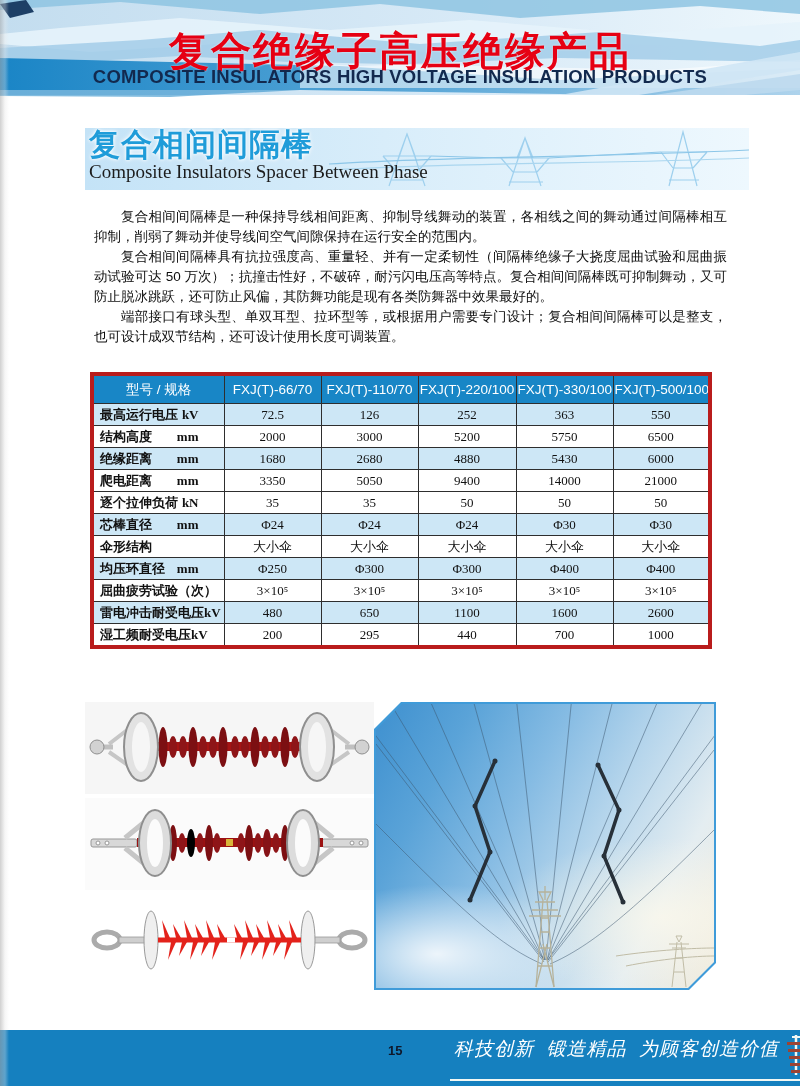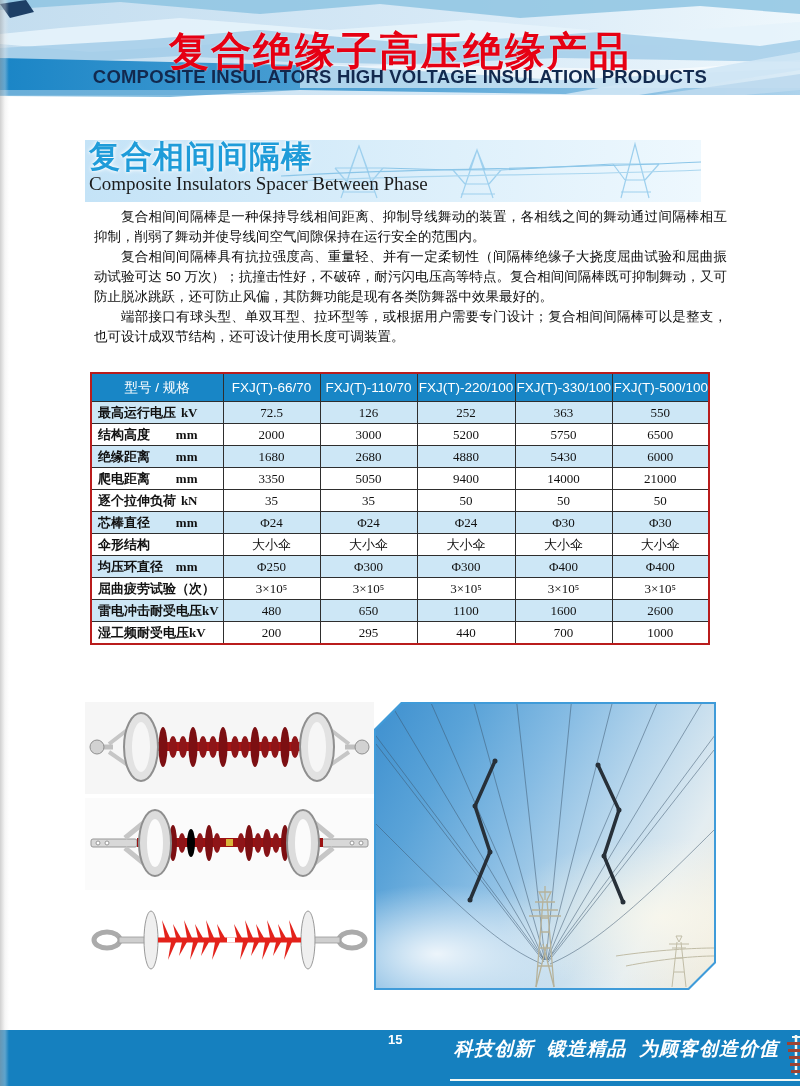--- a/index.html
+++ b/index.html
@@ -11,36 +11,36 @@
   
   .top-header{position:absolute;left:0;top:0;width:800px;height:112px;overflow:hidden;}
   .top-header svg{position:absolute;left:0;top:0;}
   .hdr-title-cn{position:absolute;left:0;top:24px;width:800px;text-align:center;
         font-size:40px;font-weight:bold;color:#e60013;letter-spacing:2px;z-index:3;
         text-shadow:0 0 2px rgba(255,255,255,.8);}
   .hdr-title-en{position:absolute;left:0;top:66px;width:800px;text-align:center;
         font-size:18.5px;font-weight:bold;color:#12294e;letter-spacing:.2px;z-index:3;}
 
   
-  .section-banner{position:absolute;left:85px;top:140px;width:616px;height:62px;
+  .section-banner{position:absolute;left:85px;top:128px;width:664px;height:62px;
         background:linear-gradient(90deg,#c4e3f7 0%,#d8edfa 45%,#eef8fe 100%);}
   .section-banner svg{position:absolute;right:0;top:0;}
   .sec-title-cn{position:absolute;left:4px;top:-4px;font-size:31px;font-weight:bold;color:#1f9cd9;
         letter-spacing:1px;text-shadow:0 0 3px #fff,0 0 5px #fff;}
   .sec-title-en{position:absolute;left:4px;top:33px;font-family:"Liberation Serif",serif;
         font-size:19px;color:#1c1c1c;}
 
   
   .body-text{position:absolute;left:85px;top:207px;width:633px;font-size:13.5px;line-height:20px;
         text-align:justify;color:#0d0d0d;margin-left:9px;}
   .body-text p{margin:0;text-indent:2em;}
 
   
   table.spec{position:absolute;left:90px;top:372px;width:618px;border-collapse:collapse;
-        table-layout:fixed;border:2px solid #b91c1c;}
+        table-layout:fixed;border:4px solid #b91c1c;}
   table.spec th,table.spec td{border:1px solid #2e2e2e;overflow:hidden;white-space:nowrap;}
   table.spec thead th{background:#1886c6;color:#fff;font-weight:normal;font-size:13.5px;height:25px;}
   table.spec tbody td{height:19px;font-size:13px;text-align:center;
         font-family:"Liberation Serif",serif;}
   table.spec tbody tr.alt td{background:#cde7f6;}
   td.spec-name div{display:flex;justify-content:space-between;align-items:center;
         padding:0 24px 0 5px;font-family:"Liberation Sans",sans-serif;}
   td.spec-name .lbl{font-weight:bold;letter-spacing:0;}
   td.spec-name .unit{font-family:"Liberation Serif",serif;font-weight:bold;}
 
@@ -53,24 +53,24 @@
         clip-path:polygon(27px 0,100% 0,100% calc(100% - 27px),calc(100% - 27px) 100%,0 100%,0 27px);}
   .photo-inner{position:absolute;left:2px;top:2px;right:2px;bottom:2px;overflow:hidden;
         clip-path:polygon(26px 0,100% 0,100% calc(100% - 26px),calc(100% - 26px) 100%,0 100%,0 26px);
         background:
           radial-gradient(ellipse 60% 35% at 18% 88%, rgba(255,255,255,.85), rgba(255,255,255,0) 70%),
           radial-gradient(ellipse 70% 40% at 85% 75%, rgba(255,250,235,.7), rgba(255,255,255,0) 70%),
           linear-gradient(118deg,#3e90cf 0%,#5aa3d8 20%,#85bbe3 40%,#b7d6ec 60%,#e4edf1 80%,#efe9da 100%);}
 
   
   .footer{position:absolute;left:0;top:1030px;width:800px;height:56px;background:#1580bf;}
-  .page-num{position:absolute;left:388px;top:2px;color:#ffffff;font-size:13px;font-weight:bold;}
+  .page-num{position:absolute;left:388px;top:13px;color:#0f172a;font-size:13px;font-weight:bold;}
   .slogan-wrap{position:absolute;left:450px;top:6px;display:flex;align-items:flex-start;
         border-bottom:2px solid #f2f8f4;padding:0 4px 3px 4px;}
-  .slogan{color:#fff;font-size:19px;font-weight:bold;font-style:italic;letter-spacing:1px;
+  .slogan{color:#fff;font-size:19px;font-weight:normal;font-style:italic;letter-spacing:1px;
         white-space:pre;}
   .footer-icon{margin-left:6px;margin-top:-2px;}
 </style>
 </head>
 <body>
 
 <div class="page">
   <div class="page-edge"></div>
 
   <div class="top-header">

